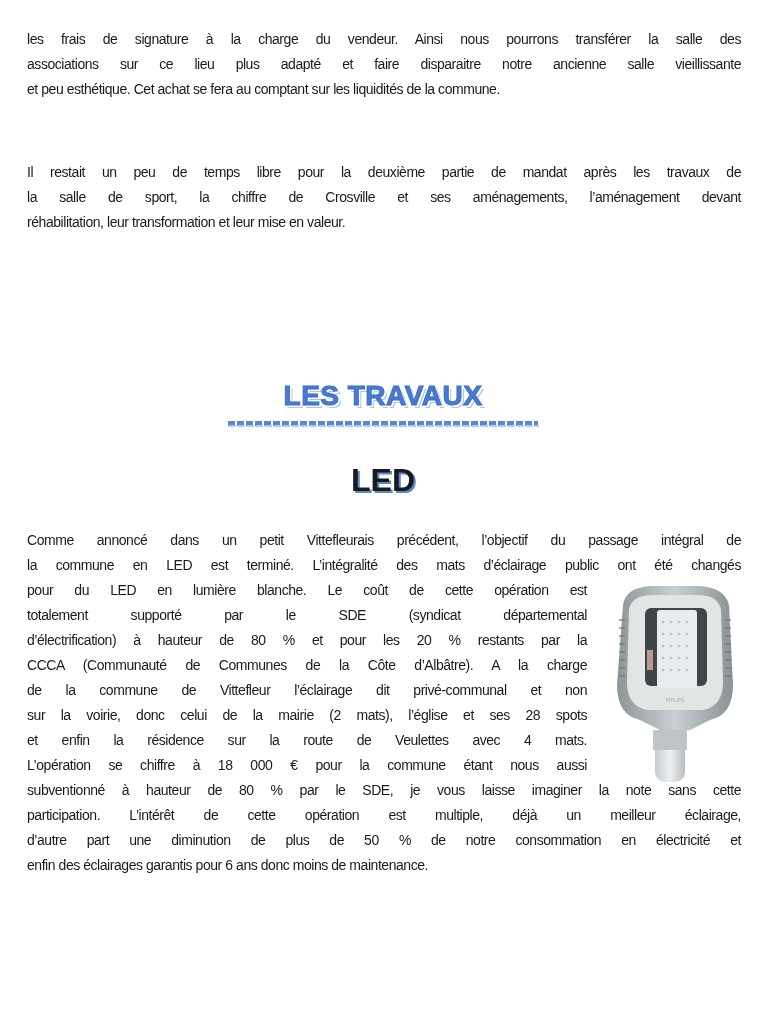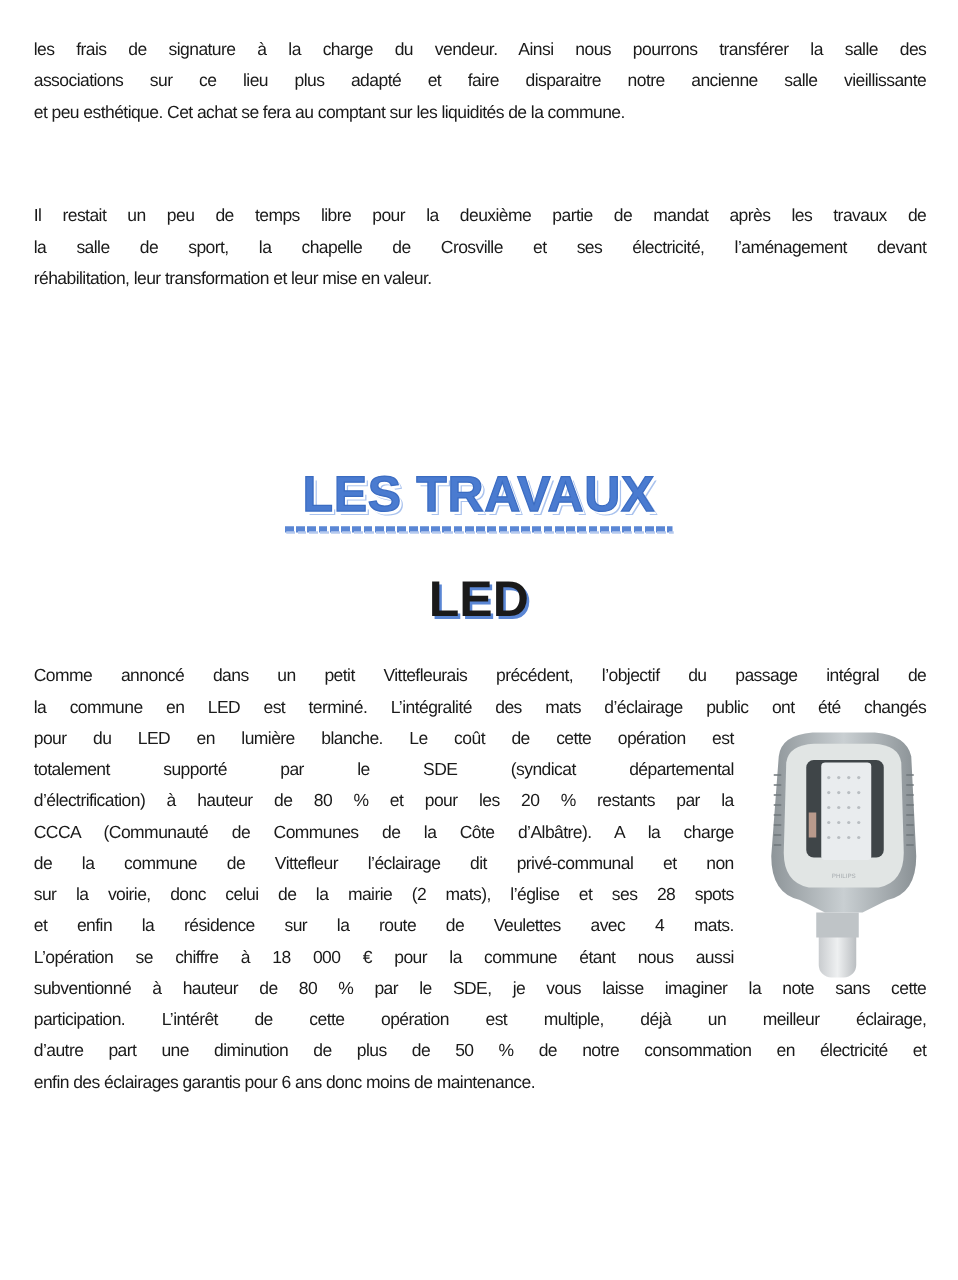--- a/index.html
+++ b/index.html
@@ -5,49 +5,49 @@
     html, body { margin: 0; padding: 0; background: #ffffff; }
     body { width: 766px; height: 1024px; position: relative; overflow: hidden;
            font-family: "Liberation Sans Narrow", "Liberation Sans", sans-serif; color: #1a1a1a; }
     .para { position: absolute; left: 27px; width: 714px; font-size: 14px; line-height: 25px;
             text-align: justify; margin: 0; letter-spacing: -0.45px; word-spacing: 0px; }
     .para .line { display: block; text-align: justify; text-align-last: justify; white-space: nowrap; }
     .para .line.last { text-align-last: left; }
     #p1 { top: 27px; }
     #p2 { top: 160px; }
     .h1 { position: absolute; top: 372px; left: 0; width: 766px; text-align: center;
-          font-family: "Liberation Sans", sans-serif; font-weight: bold; font-size: 40px;
+          font-family: "Liberation Sans", sans-serif; font-weight: bold; font-size: 28px;
           color: #4a7bd0; letter-spacing: 0.5px;
           -webkit-text-stroke: 1px #3b6cc2;
           text-shadow: 2px 2px 0 #ffffff, 3px 3px 0 #a9c2ee; line-height: 48px; }
     .h1-underline { position: absolute; top: 421px; left: 228px; width: 310px; height: 5px;
           background: repeating-linear-gradient(90deg, #5a86d4 0 7px, transparent 7px 9px); }
     .h1-underline2 { position: absolute; top: 425px; left: 229px; width: 310px; height: 2px;
           background: repeating-linear-gradient(90deg, #b5c9ee 0 7px, transparent 7px 9px); }
     .h2 { position: absolute; top: 460px; left: 0; width: 766px; text-align: center;
-          font-family: "Liberation Sans", sans-serif; font-weight: bold; font-size: 40px;
+          font-family: "Liberation Sans", sans-serif; font-weight: bold; font-size: 32px;
           color: #1a1a1a; line-height: 40px;
           text-shadow: 2px 2px 0 #5a86d4; }
     #p3 { top: 528px; }
     #p3 .line.narrow { width: 560px; }
     .photo { position: absolute; left: 605px; top: 580px; width: 140px; height: 205px; }
     b { font-weight: normal; }
   </style>
 </head>
 <body>
 
 <div class="para" id="p1">
   <span class="line">les frais de signature à la charge du vendeur. Ainsi nous pourrons transférer la salle des</span>
   <span class="line">associations sur ce lieu plus adapté et faire disparaitre notre ancienne salle vieillissante</span>
   <span class="line last">et peu esthétique. Cet achat se fera au comptant sur les liquidités de la commune.</span>
 </div>
 
 <div class="para" id="p2">
   <span class="line">Il restait un peu de temps libre pour la deuxième partie de mandat après les travaux de</span>
-  <span class="line">la salle de sport, la chapelle de Crosville et ses électricité, l’aménagement devant</span>
+  <span class="line">la salle de sport, la chiffre de Crosville et ses aménagements, l’aménagement devant</span>
   <span class="line last">réhabilitation, leur transformation et leur mise en valeur.</span>
 </div>
 
 <div class="h1">LES TRAVAUX</div>
 <div class="h1-underline"></div>
 <div class="h1-underline2"></div>
 
 <div class="h2">LED</div>
 
 <div class="para" id="p3">

